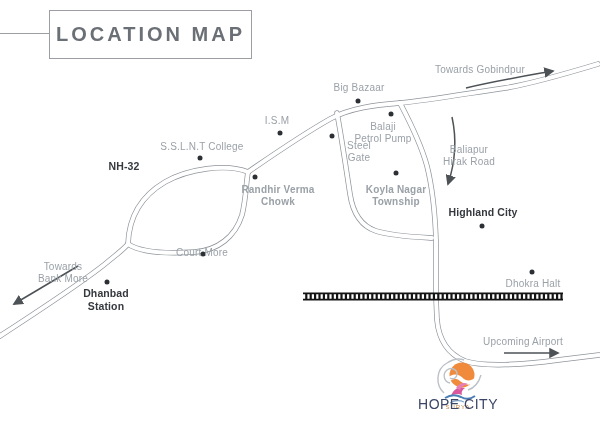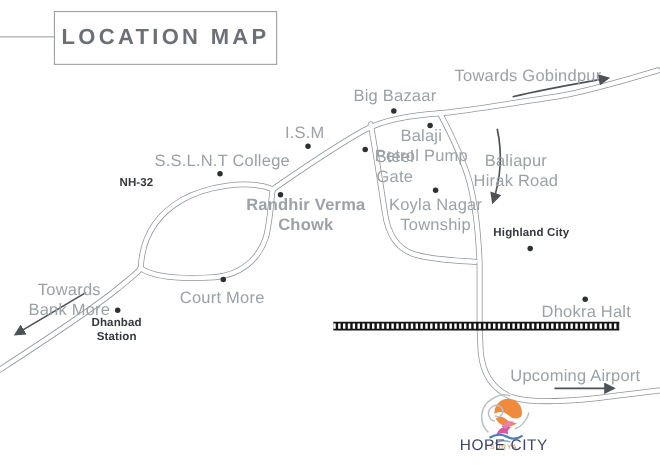--- a/index.html
+++ b/index.html
@@ -6,21 +6,21 @@
   #stage{position:relative;width:600px;height:423px;background:var(--background,#fff);overflow:hidden;
          font-family:"Liberation Sans",sans-serif;}
   #map-svg{position:absolute;left:0;top:0;}
   .road-casing path{fill:none;stroke:var(--road-line,#8f959b);stroke-width:5.4;stroke-linecap:round;}
   .road-inner  path{fill:none;stroke:#fff;stroke-width:4;stroke-linecap:round;}
   .rail-base{stroke:var(--railway,#141414);stroke-width:8;}
   .rail-ties{stroke:#fff;stroke-width:4.6;stroke-dasharray:2.2 2.2;}
   .arrow{fill:none;stroke:var(--arrow,#4d5257);stroke-width:1.5;}
   .ah{fill:var(--arrow,#4d5257);}
   .logo-grey{fill:none;stroke:var(--logo-grey,#BBC1C8);stroke-width:1.4;}
-  .label{position:absolute;transform:translate(-50%,-50%);font-size:15px;line-height:1.2;
+  .label{position:absolute;transform:translate(-50%,-50%);font-size:10px;line-height:1.2;
          color:var(--label,#9aa1a7);text-align:center;white-space:pre;letter-spacing:.2px;}
   .label.bold{font-weight:700;color:var(--label-dark,#35393e);font-size:10.5px;letter-spacing:.1px;}
   .dot{position:absolute;width:5px;height:5px;border-radius:50%;background:var(--dot,#2c3034);
        transform:translate(-50%,-50%);}
   .title-line{position:absolute;left:0;top:33px;width:49px;height:1px;background:var(--box-border,#9b9fa4);}
   .title-box{position:absolute;left:49px;top:10px;width:201px;height:47px;border:1px solid var(--box-border,#9b9fa4);
              background:#fff;display:flex;align-items:center;justify-content:center;}
   .title-box span{font-size:20px;letter-spacing:3px;color:var(--title,#6b7076);font-weight:700;}
   .logo-sub{position:absolute;transform:translate(-50%,-50%);white-space:pre;text-align:center;}
   #logo-line1{left:458px;top:407px;font-size:6px;letter-spacing:1px;color:#c08448;}
@@ -98,26 +98,26 @@
       <div class="dot" style="left: 332px; top: 136px;"></div>
       <div class="label" style="left: 333px; top: 152px; margin-left: 26px;">Steel
 Gate</div>
       <div class="dot" style="left: 200px; top: 158px;"></div>
       <div class="label" style="left: 202px; top: 147px;">S.S.L.N.T College</div>
       <div class="label bold" style="left: 124px; top: 166px;">NH-32</div>
       <div class="dot" style="left: 255px; top: 177px;"></div>
       <div class="label" style="left: 278px; top: 196px; font-weight: bold;">Randhir Verma
 Chowk</div>
       <div class="dot" style="left: 203px; top: 254px;"></div>
-      <div class="label" style="left: 202px; top: 271px;">Court More</div>
+      <div class="label" style="left: 202px; top: 253px;">Court More</div>
       <div class="dot" style="left: 107px; top: 282px;"></div>
       <div class="label bold" style="left: 106px; top: 300px;">Dhanbad
 Station</div>
       <div class="dot" style="left: 396px; top: 173px;"></div>
-      <div class="label" style="left: 396px; top: 196px;">Koyla Nagar
+      <div class="label" style="left: 396px; top: 196px; font-weight: bold;">Koyla Nagar
 Township</div>
       <div class="dot" style="left: 482px; top: 226px;"></div>
       <div class="label bold" style="left: 483px; top: 212px;">Highland City</div>
       <div class="dot" style="left: 532px; top: 272px;"></div>
       <div class="label" style="left: 533px; top: 284px;">Dhokra Halt</div>
       <div class="label" style="left: 480px; top: 70px;">Towards Gobindpur</div>
       <div class="label" style="left: 32px; top: 273px; margin-left: 31px;">Towards
 Bank More</div>
       <div class="label" style="left: 469px; top: 156px;">Baliapur
 Hirak Road</div>

